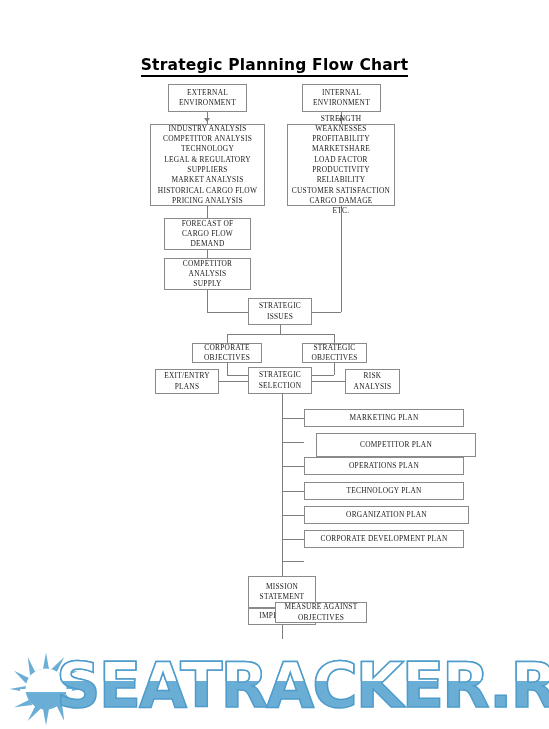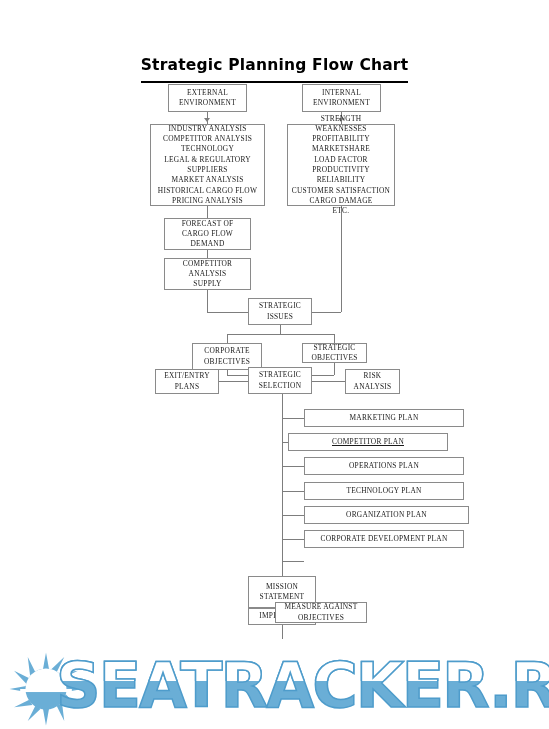--- a/index.html
+++ b/index.html
@@ -26,21 +26,21 @@
     width: 549px;
     text-align: center;
     font-family: "DejaVu Sans", "Liberation Sans", sans-serif;
     font-weight: bold;
     font-size: 15.5px;
     letter-spacing: 0.2px;
     color: #000000;
   }
   .chart-title span {
     border-bottom: 2px solid #000;
-    padding-bottom: 7px;
+    padding-bottom: 1px;
   }
 
   
   .node {
     position: absolute;
     box-sizing: border-box;
     border: 1px solid #8a8a8a;
     background: #ffffff;
     color: #1a1a1a;
     font-size: 7.4px;
@@ -235,21 +235,21 @@
     <span class="ln">COMPETITOR</span>
     <span class="ln">ANALYSIS</span>
     <span class="ln">SUPPLY</span>
   </div>
 
   <div class="node" style="left:248px; top:298px; width:64px; height:27px;">
     <span class="ln">STRATEGIC</span>
     <span class="ln">ISSUES</span>
   </div>
 
-  <div class="node" style="left:192px; top:343px; width:70px; height:27px;">
+  <div class="node" style="left:192px; top:343px; width:70px; height:20px;">
     <span class="ln">CORPORATE</span>
     <span class="ln">OBJECTIVES</span>
   </div>
 
   <div class="node" style="left:302px; top:343px; width:65px; height:20px;">
     <span class="ln">STRATEGIC</span>
     <span class="ln">OBJECTIVES</span>
   </div>
 
   <div class="node" style="left:155px; top:369px; width:64px; height:25px;">
@@ -263,21 +263,21 @@
   </div>
 
   <div class="node" style="left:345px; top:369px; width:55px; height:25px;align-items:center;">
     <span class="ln">RISK</span>
     <span class="ln">ANALYSIS</span>
   </div>
 
   <div class="node" style="left:304px; top:409px; width:160px; height:18px;">
     <span class="ln">MARKETING PLAN</span>
   </div>
-  <div class="node" style="left:288px; top:433px; width:160px; height:18px;text-decoration:underline;">
+  <div class="node" style="left:316px; top:433px; width:160px; height:24px;">
     <span class="ln">COMPETITOR PLAN</span>
   </div>
   <div class="node" style="left:304px; top:457px; width:160px; height:18px;">
     <span class="ln">OPERATIONS PLAN</span>
   </div>
   <div class="node" style="left:304px; top:482px; width:160px; height:18px;">
     <span class="ln">TECHNOLOGY PLAN</span>
   </div>
   <div class="node" style="left:304px; top:506px; width:165px; height:18px;">
     <span class="ln">ORGANIZATION PLAN</span>

